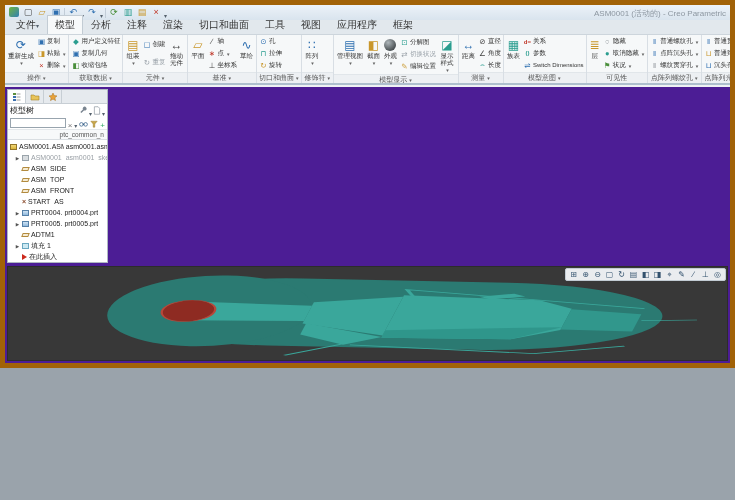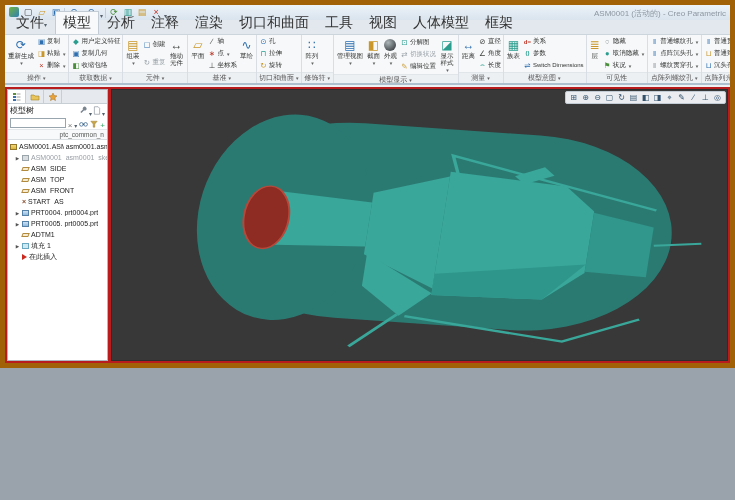--- a/index.html
+++ b/index.html
@@ -8,21 +8,21 @@
           font-family:"Liberation Sans","DejaVu Sans",sans-serif;overflow:hidden;}
   
   .titlebar{height:15px;display:flex;align-items:center;gap:2px;padding:1px 3px 0 3px;
             background:linear-gradient(#ecf2f8,#d9e4ee);}
   .qbtn{min-width:12px;height:12px;line-height:11px;text-align:center;font-size:9px;color:#34607f;}
   .qsep{width:1px;height:10px;background:#c2cdd8;}
   .sarr::before{content:"▾";font-size:6px;color:#55616d;}
   .title{flex:1;text-align:right;font-size:8px;color:#8d97a1;white-space:nowrap;overflow:hidden;padding-right:1px;}
   
   .tabs{height:15px;display:flex;align-items:flex-end;background:#e2e8ed;padding-left:3px;border-bottom:1px solid #cdd5dc;}
-  .tab{font-size:14px;color:#333;padding:2px 7px;white-space:nowrap;border:1px solid transparent;border-bottom:none;text-align:right;}
+  .tab{font-size:10px;color:#333;padding:2px 7px;white-space:nowrap;border:1px solid transparent;border-bottom:none;text-align:right;}
   .tab.active{background:#f7f9fa;border-color:#c3ccd4;font-weight:normal;}
   
   .ribbon{display:flex;height:50px;background:#f6f8f9;border-bottom:2px solid #aebfcd;overflow:hidden;}
   .rgroup{display:flex;flex-direction:column;border-right:1px solid #d8dee4;flex:0 0 auto;}
   .ritems{flex:1;display:flex;align-items:stretch;padding:1px 2px;gap:2px;}
   .rlabel{height:11px;line-height:10px;font-size:7px;color:#555;text-align:center;background:#edf0f3;
           border-top:1px solid #e1e6ea;white-space:nowrap;padding:0 2px;}
   .arr::before{content:"▼";font-size:4.5px;color:#666;margin-left:1px;}
   .rbig{display:flex;flex-direction:column;align-items:center;font-size:6.5px;color:#333;white-space:nowrap;padding:0 1px;}
   .rbig .bicon{height:15px;display:flex;align-items:center;justify-content:center;font-size:12px;margin-top:1px;}
@@ -50,21 +50,21 @@
   .gi-pattern::before{content:"∷";} .gi-mviews::before{content:"▤";} .gi-sections::before{content:"◧";}
   .gi-explode::before{content:"⊡";} .gi-toggle::before{content:"⇄";} .gi-editpos::before{content:"✎";}
   .gi-style::before{content:"◪";} .gi-dist::before{content:"↔";} .gi-diam::before{content:"⊘";}
   .gi-angle::before{content:"∠";} .gi-len::before{content:"⌢";} .gi-famtab::before{content:"▦";}
   .gi-switch::before{content:"⇌";} .gi-layers::before{content:"≣";} .gi-hide::before{content:"○";}
   .gi-unhide::before{content:"●";} .gi-status::before{content:"⚑";} .gi-hbar::before{content:"‖";}
   .gi-hcup::before{content:"⊔";}
   .c-blue{color:#2e6fb0;} .c-gold{color:#c9972b;} .c-teal{color:#2a9d8f;} .c-red{color:#c0392b;}
   .c-green{color:#4a8f3c;} .c-gray{color:#8a8f94;} .c-dark{color:#444;}
   
-  .main{position:absolute;top:82px;left:0;right:0;bottom:0;display:flex;gap:3px;padding:2px;background:#b91c1c;}
+  .main{position:absolute;top:82px;left:0;right:0;bottom:0;display:flex;gap:3px;padding:2px;background:#4c1d95;flex-direction:column;}
   .nav{width:101px;background:#fff;border:1px solid #aeb8c1;display:flex;flex-direction:column;flex:0 0 auto;}
   .ntabs{display:flex;height:14px;background:#e6eaee;border-bottom:1px solid #c7ced4;}
   .ntab{width:18px;display:flex;align-items:center;justify-content:center;border-right:1px solid #c7ced4;}
   .ntab.active{background:#fff;}
   .nhead{display:flex;align-items:center;height:13px;padding:0 2px;gap:1px;}
   .nhead .ttl{flex:1;font-size:8px;color:#222;}
   .nbtn{display:flex;align-items:center;gap:1px;}
   .nsearch{display:flex;align-items:center;height:13px;padding:0 2px;gap:2px;border-bottom:1px solid #e4e8eb;}
   .sinput{flex:1;height:10px;border:1px solid #98a4ae;background:#fff;font-size:7px;padding:0 1px;min-width:0;}
   .xico::before{content:"×";font-size:8px;color:#777;}
@@ -126,21 +126,21 @@
 
   <div class="tabs">
     <span class="tab"><span>文件</span><span class="sarr"></span></span>
     <span class="tab active">模型</span>
     <span class="tab">分析</span>
     <span class="tab">注释</span>
     <span class="tab">渲染</span>
     <span class="tab">切口和曲面</span>
     <span class="tab">工具</span>
     <span class="tab">视图</span>
-    <span class="tab">人体模型</span>
+    <span class="tab">应用程序</span>
     <span class="tab">框架</span>
   </div>
 
   <div class="ribbon">
 
     <div class="rgroup">
       <div class="ritems">
         <div class="rbig">
           <span class="bicon gi-regen c-blue"></span>
           <span class="blabel">重新生成</span>

